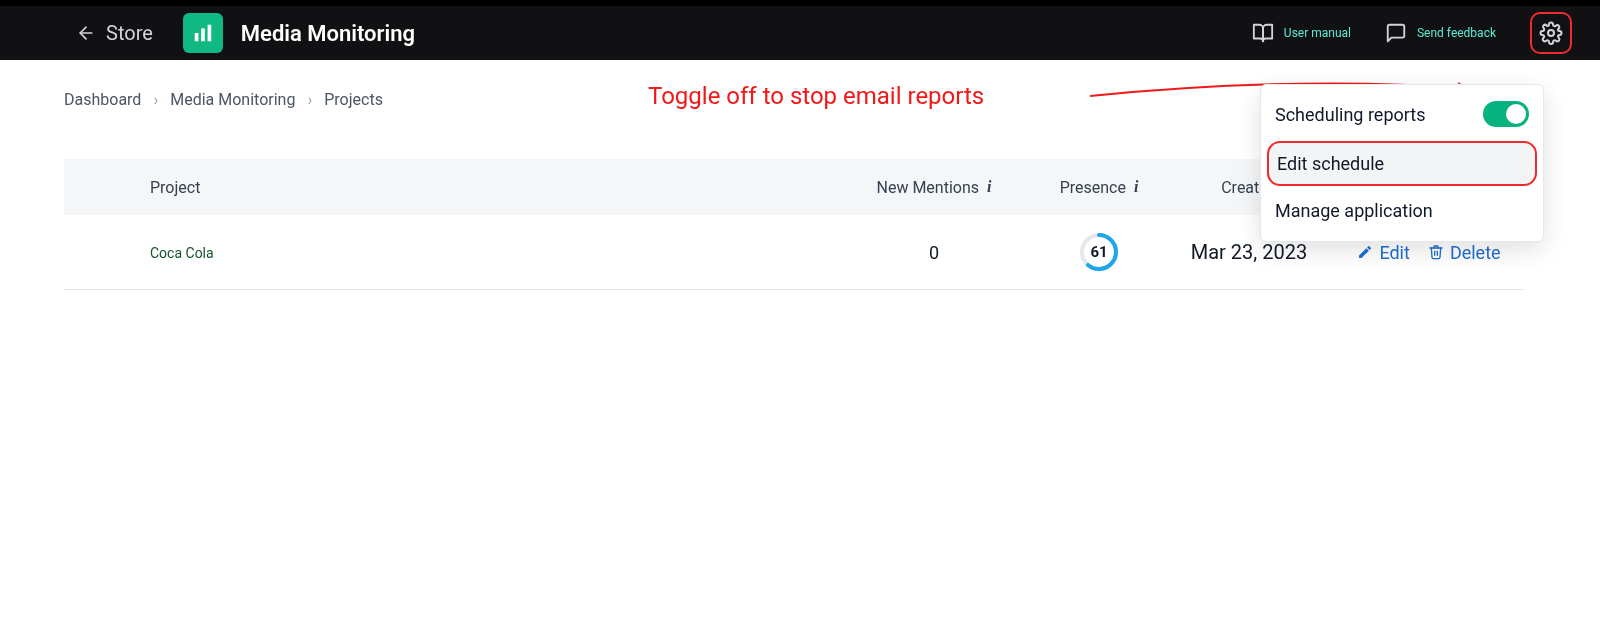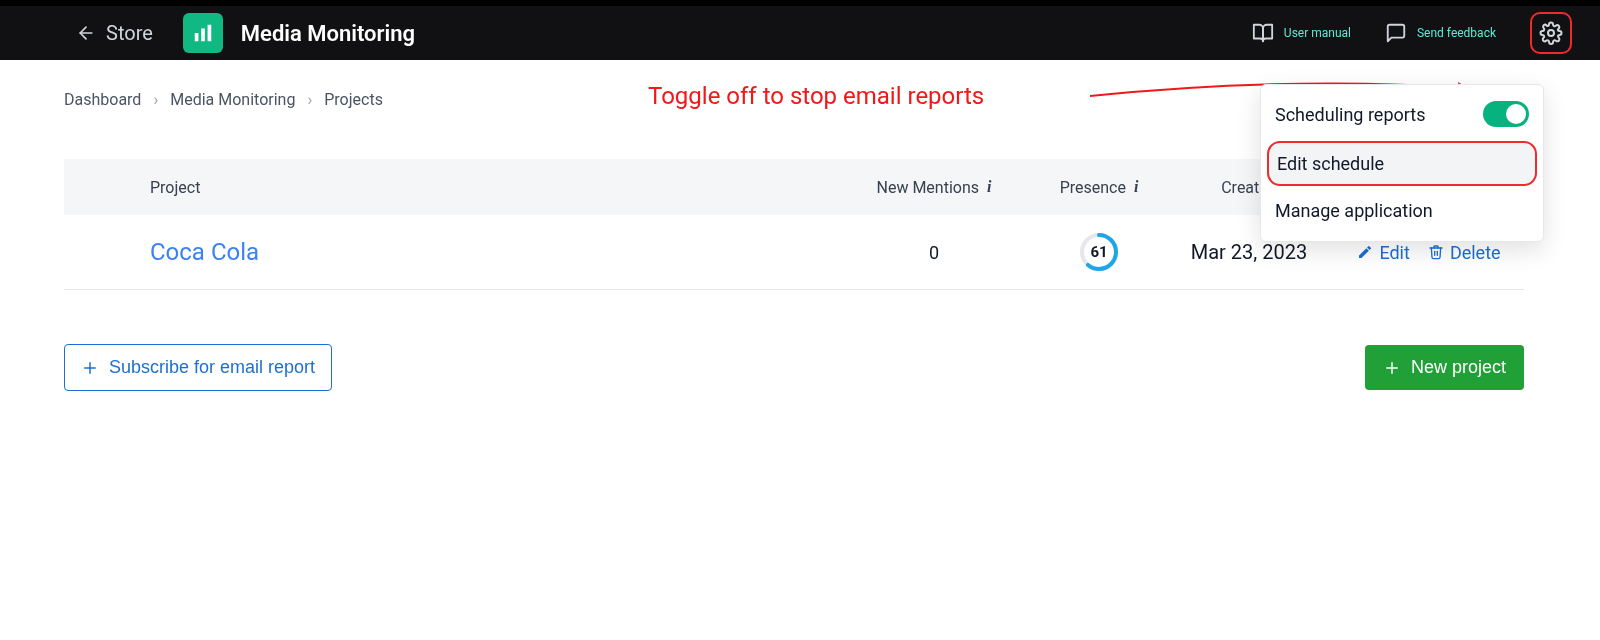--- a/index.html
+++ b/index.html
@@ -23,21 +23,21 @@
     .table-wrap { margin-top: 50px; border-bottom: 1px solid #e5e7eb; }
     .thead { display: flex; align-items: center; height: 56px; background: #f5f6f7; font-size: 16px; color: #374151; }
     .col-handle { width: 86px; }
     .col-project { flex: 1; padding-left: 0; }
     .col-mentions { width: 200px; text-align: center; display: flex; align-items: flex-start; justify-content: center; gap: 8px; }
     .col-presence { width: 130px; text-align: center; display: flex; align-items: center; justify-content: center; gap: 8px; }
     .col-created { width: 170px; text-align: center; }
     .col-settings { width: 190px; text-align: center; }
     .info-i { font-family: Georgia, serif; font-weight: bold; font-style: italic; font-size: 16px; color: #374151; }
     .trow { display: flex; align-items: center; height: 74px; background: #fff; }
-    .project-link { color: #3b82f6; font-size: 24px; cursor: pointer; }
+    .project-link { color: #14532d; font-size: 14px; cursor: pointer; }
     .mentions-val { font-size: 18px; color: #111827; }
     .presence-circle { width: 40px; height: 40px; border-radius: 50%; position: relative; display: flex; align-items: center; justify-content: center; margin: 0 auto; }
     .presence-circle svg { position: absolute; top: 0; left: 0; }
     .presence-num { font-size: 15px; font-weight: 700; color: #111827; }
     .created-val { font-size: 20px; color: #111827; }
     .row-actions { display: flex; gap: 18px; justify-content: center; color: #1d6fd1; font-size: 18px; }
     .row-actions .act { display: flex; align-items: center; gap: 6px; cursor: pointer; }
     .row-actions svg { width: 16px; height: 16px; }
     .bottom-actions { display: flex; align-items: center; justify-content: space-between; margin-top: 54px; }
     .btn-outline { border: 1px solid #1d6fd1; color: #1d6fd1; background: #fff; border-radius: 4px; padding: 12px 16px; font-size: 18px; display: flex; align-items: center; gap: 10px; cursor: pointer; }
@@ -172,29 +172,13 @@
                 <path d="M14 11v6"></path>
                 <path d="M9 6V4a1 1 0 0 1 1-1h4a1 1 0 0 1 1 1v2"></path>
               </svg>
             <span>Delete</span>
           </div>
         </div>
       </div>
     </div>
   </div>
 
-  <div class="bottom-actions">
-    <button class="btn-outline">
-      <svg viewBox="0 0 24 24" fill="none" stroke="#1d6fd1" stroke-width="2" stroke-linecap="round">
-          <line x1="12" y1="5" x2="12" y2="19"></line>
-          <line x1="5" y1="12" x2="19" y2="12"></line>
-        </svg>
-      <span>Subscribe for email report</span>
-    </button>
-    <button class="btn-primary">
-      <svg viewBox="0 0 24 24" fill="none" stroke="#fff" stroke-width="2" stroke-linecap="round">
-          <line x1="12" y1="5" x2="12" y2="19"></line>
-          <line x1="5" y1="12" x2="19" y2="12"></line>
-        </svg>
-      <span>New project</span>
-    </button>
-  </div>
 </div>
 
 </body></html>

